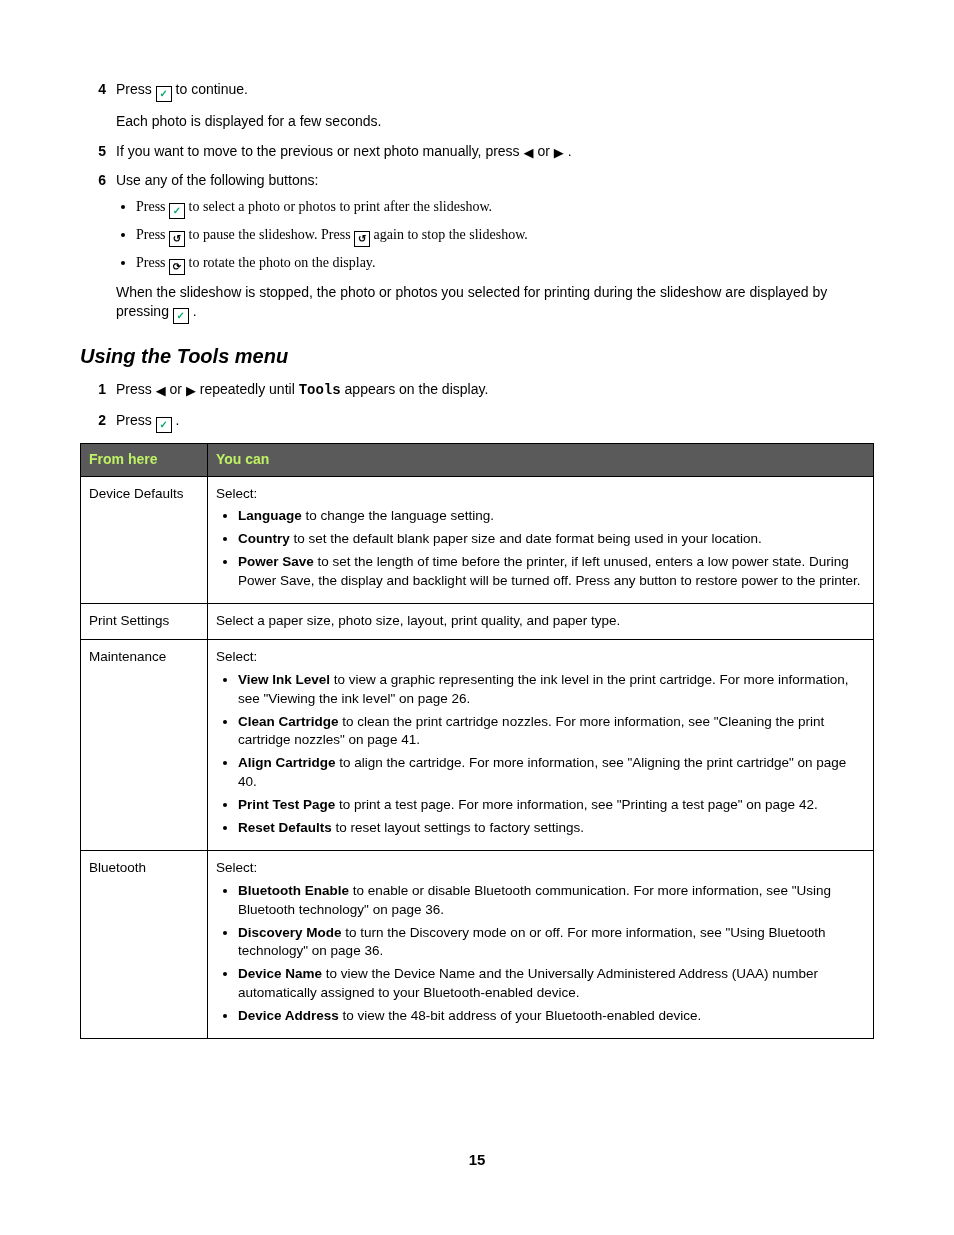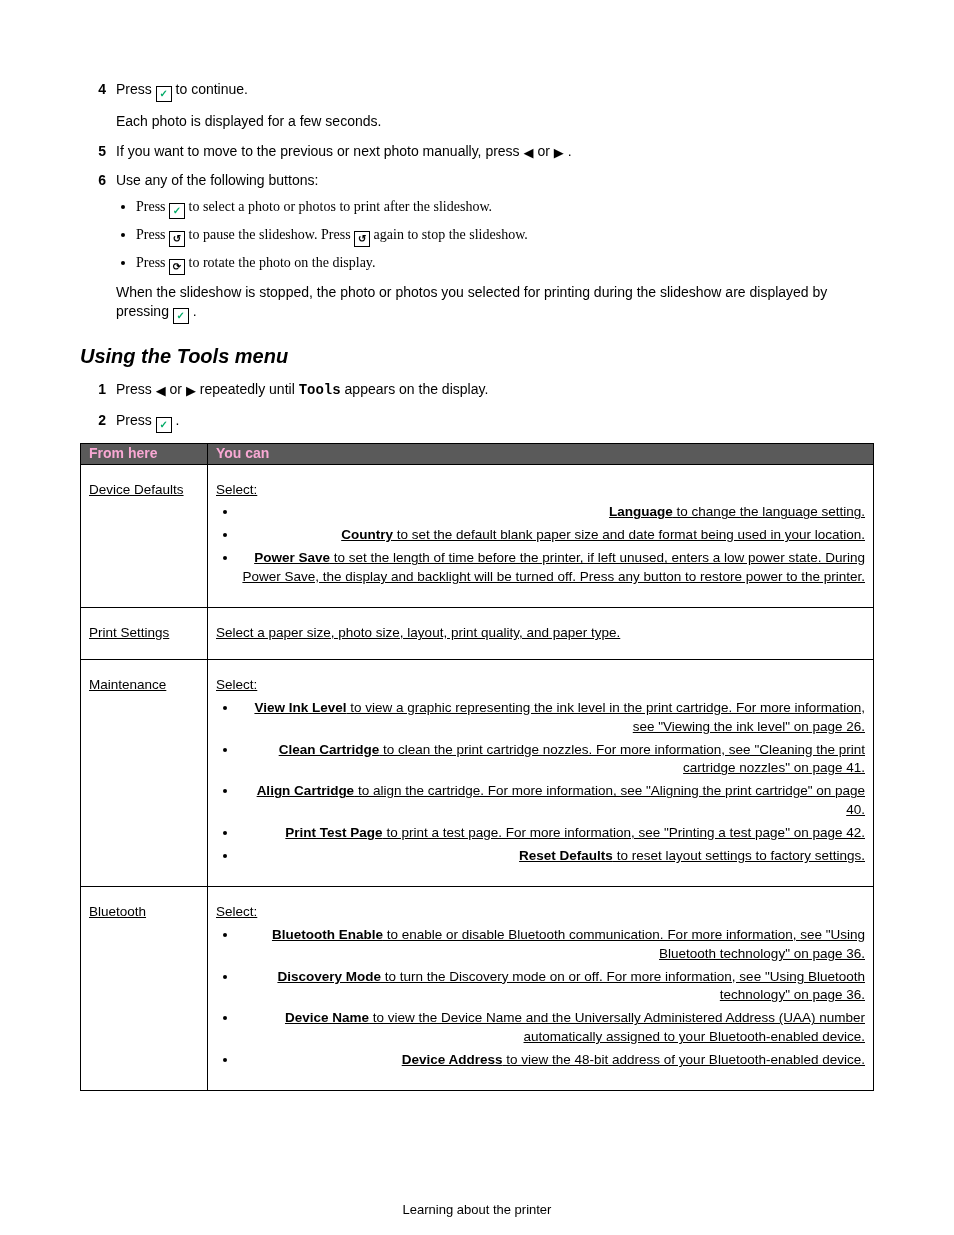--- a/index.html
+++ b/index.html
@@ -67,40 +67,39 @@
     margin: 18px 0 10px 0;
   }
   .mono { font-family: "Courier New", monospace; font-weight: bold; margin-top: 7px; }
   table.tools {
     border-collapse: collapse;
     width: 100%;
     margin-top: 10px;
   }
   table.tools th {
     background: #5a5a5a;
-    color: #f9a8d4;
+    color: #bef264;
     text-align: left;
     font-weight: bold;
-    padding: 0 8px;
+    padding: 6px 8px;
     border: 1px solid #000;
     font-size: 14px;
   }
   table.tools td {
     border: 1px solid #000;
-    padding: 16px 8px;
+    padding: 8px 8px;
     vertical-align: top;
     font-size: 13.5px;
-    text-decoration: underline;
   }
   table.tools td.col1 { width: 110px; white-space: nowrap; }
   .cell-bullets {
     margin: 4px 0 0 0;
     padding-left: 22px;
   }
-  .cell-bullets li { margin-bottom: 4px; text-align: right; }
+  .cell-bullets li { margin-bottom: 4px; }
   .footer {
     text-align: center;
     margin-top: 110px;
     font-size: 13px;
   }
   .footer-page {
     font-weight: bold;
     font-size: 15px;
     margin-top: 14px;
   }
@@ -230,15 +229,14 @@
           <li><b>Discovery Mode</b><span> to turn the Discovery mode on or off. For more information, see "Using Bluetooth technology" on page 36.</span></li>
           <li><b>Device Name</b><span> to view the Device Name and the Universally Administered Address (UAA) number automatically assigned to your Bluetooth-enabled device.</span></li>
           <li><b>Device Address</b><span> to view the 48-bit address of your Bluetooth-enabled device.</span></li>
         </ul>
       </td>
     </tr>
   </tbody>
 </table>
 
 <div class="footer">
-  <div>Learning about the printer</div>
   <div class="footer-page">15</div>
 </div>
 
 </body></html>

